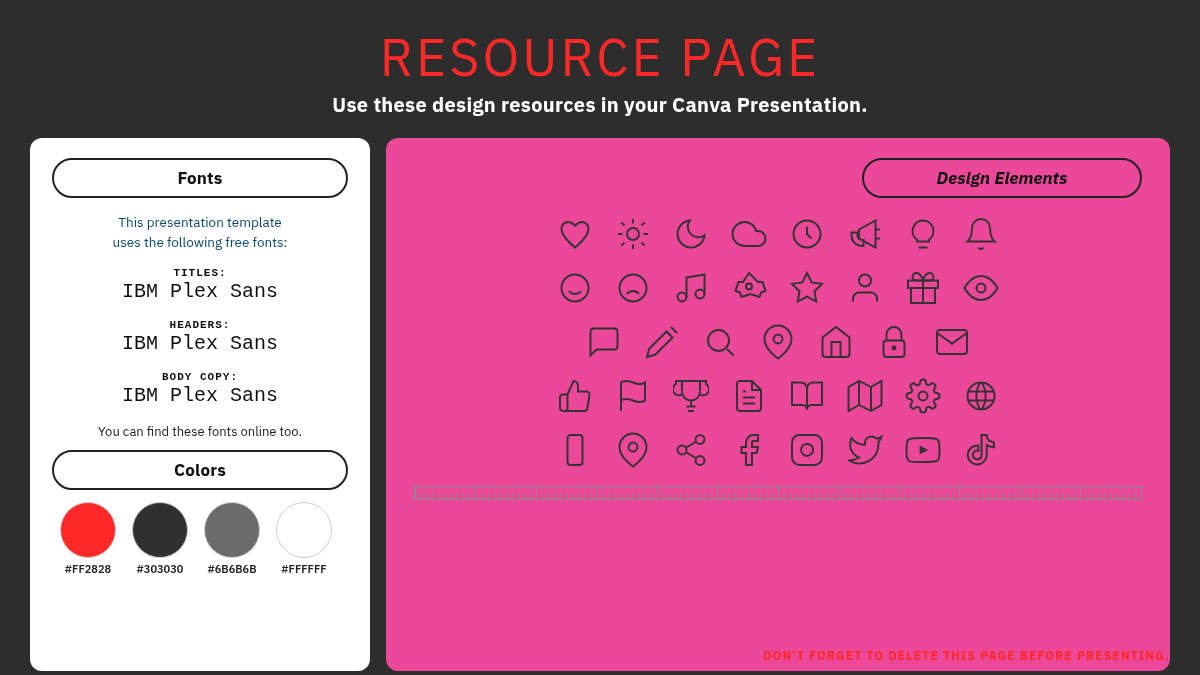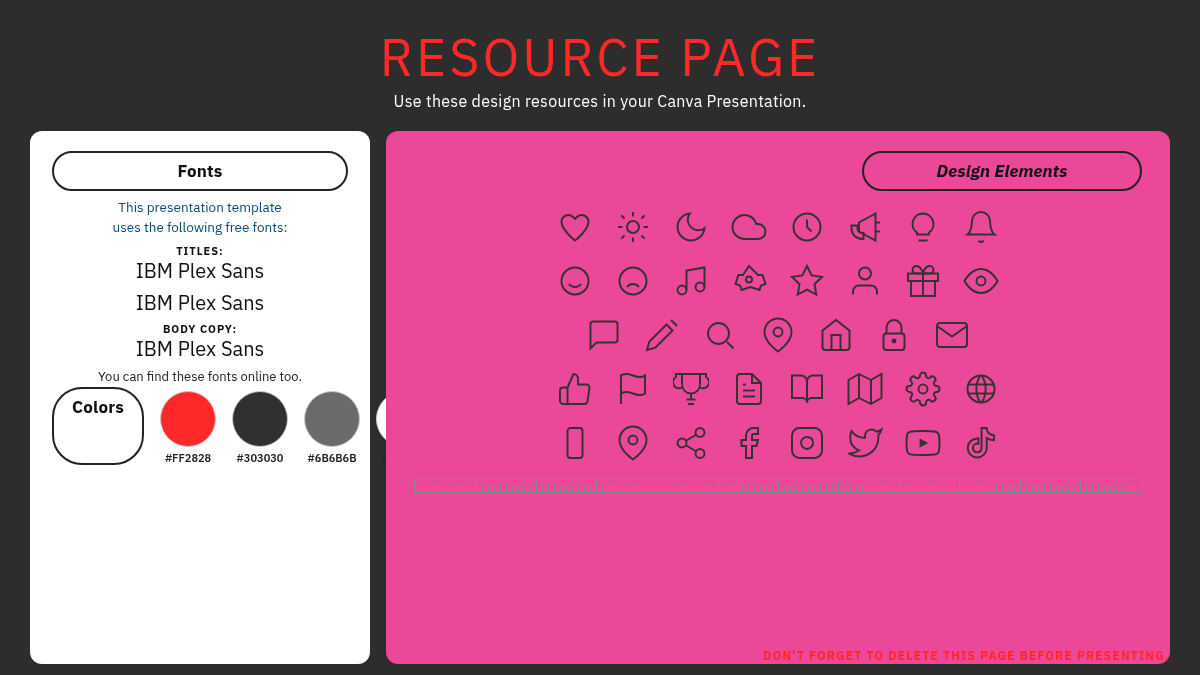--- a/index.html
+++ b/index.html
@@ -19,40 +19,40 @@
     .header-title {
       font-size: 52px;
       font-weight: 400;
       color: #FF2828;
       letter-spacing: 3px;
       text-transform: uppercase;
       line-height: 1.1;
     }
     .header-subtitle {
       color: #ffffff;
-      font-size: 16px;
+      font-size: 20px;
       margin-top: 6px;
-      font-weight: 400;
+      font-weight: 700;
       letter-spacing: 0.3px;
     }
     .main-content {
       display: flex;
       gap: 16px;
       padding: 12px 30px 10px 30px;
       height: calc(675px - 120px);
     }
     .left-panel {
       background: #ffffff;
       border-radius: 12px;
       width: 340px;
       min-width: 340px;
       padding: 20px 22px;
       display: flex;
       flex-direction: column;
-      gap: 2px;
+      gap: 10px;
     }
     .right-panel {
       background: #ec4899;
       border-radius: 12px;
       flex: 1;
       padding: 20px 28px 16px 28px;
       display: flex;
       flex-direction: column;
       align-items: flex-end;
       font-style: italic;
@@ -70,20 +70,21 @@
     .fonts-description {
       text-align: center;
       font-size: 13.5px;
       color: #0c4a6e;
       line-height: 1.5;
       margin-top: 4px;
     }
     .font-entry {
       text-align: center;
       margin-top: 4px;
+      font-family: Liberation Mono, monospace;
     }
     .font-entry .label {
       font-size: 11px;
       font-weight: 800;
       color: #111111;
       letter-spacing: 1px;
       text-transform: uppercase;
     }
     .font-entry .font-name {
       font-size: 20px;
@@ -92,21 +93,21 @@
       line-height: 1.3;
     }
     .find-fonts {
       text-align: center;
       font-size: 13px;
       color: #222222;
       margin-top: 4px;
     }
     .colors-section {
       display: flex;
-      flex-direction: row;
+      flex-direction: column;
       gap: 8px;
     }
     .color-swatches {
       display: flex;
       gap: 16px;
       align-items: center;
       padding: 0 8px;
       margin-top: 4px;
     }
     .color-item {
@@ -210,20 +211,21 @@
   <div class="left-panel">
     <div class="section-title-box">Fonts</div>
     <div class="fonts-description">
       This presentation template<br>uses the following free fonts:
     </div>
     <div class="font-entry">
       <div class="label">TITLES:</div>
       <div class="font-name">IBM Plex Sans</div>
     </div>
     <div class="font-entry">
+      <div class="label">HEADERS:</div>
       <div class="font-name">IBM Plex Sans</div>
     </div>
     <div class="font-entry">
       <div class="label">BODY COPY:</div>
       <div class="font-name">IBM Plex Sans</div>
     </div>
     <div class="find-fonts">You can find these fonts online too.</div>
     <div class="colors-section">
       <div class="section-title-box">Colors</div>
       <div class="color-swatches">

